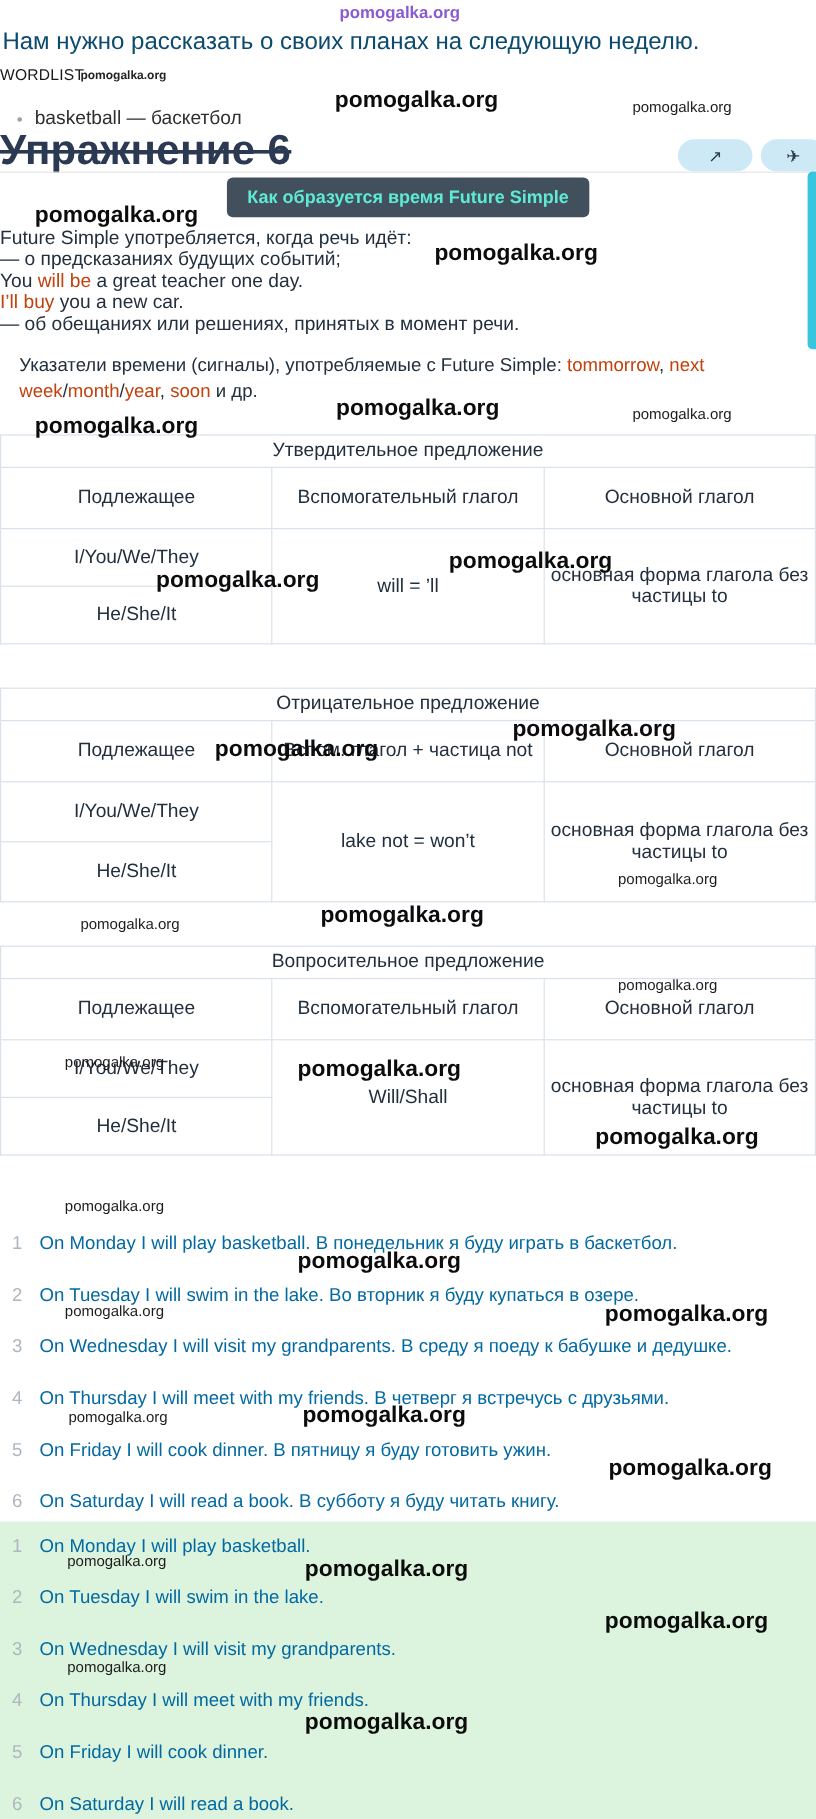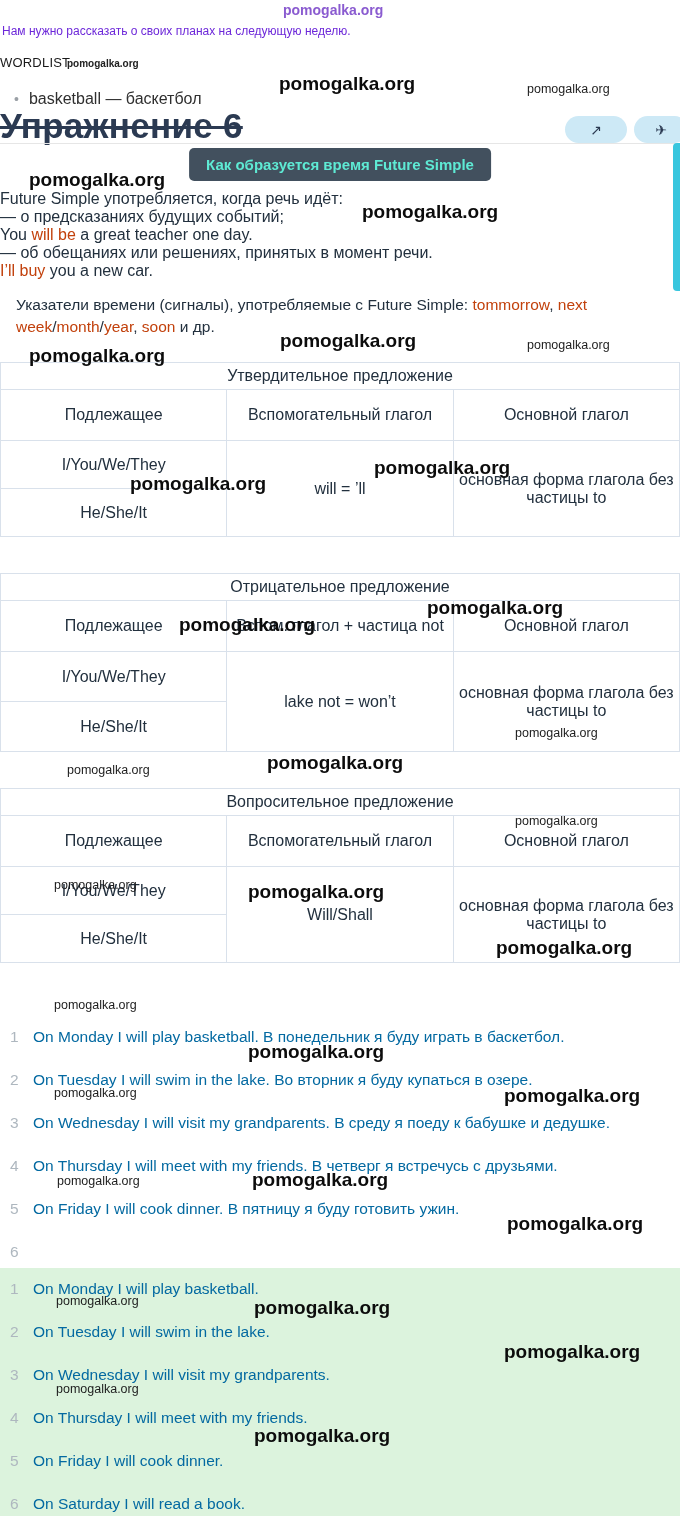--- a/index.html
+++ b/index.html
@@ -1,20 +1,20 @@
 <!DOCTYPE html>
 <html><head>
 <meta charset="utf-8">
 <style>
   *{margin:0;padding:0;box-sizing:border-box}
   html,body{background:#fff}
   body{font-family:"Liberation Sans","DejaVu Sans",sans-serif;}
   .page{position:relative;width:680px;height:1516px;overflow:hidden;background:#fff;color:#22303e}
 
-  .task-text{position:absolute;left:2px;top:24px;font-size:12px;color:#6d28d9;white-space:nowrap}
+  .task-text{position:absolute;left:2px;top:24px;font-size:20px;color:#0c4a6e;white-space:nowrap}
   .wordlist-label{position:absolute;left:0;top:55px;font-size:13px;font-weight:400;color:#191919;letter-spacing:.2px}
   .wordlist-item{position:absolute;left:14px;top:90px;font-size:16px;color:#2f2f2f;display:flex;align-items:center;gap:10px}
   .bullet{color:#9aa0a6;font-size:14px}
 
   .page-title{position:absolute;left:0;top:106px;font-size:35px;font-weight:800;color:#2b3a52;text-decoration:line-through;letter-spacing:.3px;white-space:nowrap}
   .header-buttons{position:absolute;top:116px;right:0;display:flex;gap:7px}
   .pill-btn{width:62px;height:27px;border:none;border-radius:14px;background:#cde9f6;color:#2b3a52;font-size:14px;cursor:pointer;display:flex;align-items:center;justify-content:center}
   .pill-btn-2{width:54px;margin-right:-8px}
   .divider{position:absolute;left:0;top:143px;width:100%;height:1px;background:#e6e6e6}
   .scroll-strip{position:absolute;right:0;top:143px;width:7px;height:148px;background:#38c6de;border-radius:4px 0 0 4px}
@@ -107,22 +107,22 @@
 
   <div class="divider"></div>
   <div class="scroll-strip"></div>
 
   <div class="banner">Как образуется время Future Simple</div>
 
   <div class="grammar">
     <p>Future Simple употребляется, когда речь идёт:</p>
     <p>— о предсказаниях будущих событий;</p>
     <p><span>You </span><span class="cyan">will be</span><span> a great teacher one day.</span></p>
+    <p><span class="cyan">I’ll buy</span><span> you a new car.</span></p>
     <p>— об обещаниях или решениях, принятых в момент речи.</p>
-    <p><span class="cyan">I’ll buy</span><span> you a new car.</span></p>
   </div>
 
   <p class="signals"><span>Указатели времени (сигналы), употребляемые с Future Simple: </span><span class="cyan">tommorrow</span><span>, </span><span class="cyan">next week</span><span>/</span><span class="cyan">month</span><span>/</span><span class="cyan">year</span><span>, </span><span class="cyan">soon</span><span> и др.</span></p>
 
   <table class="gram-table t1">
     <tbody>
         <tr>
           <td colspan="3" class="t-title">Утвердительное предложение</td>
         </tr>
     <tr class="th-row">
@@ -199,20 +199,21 @@
     <div class="ans-item">
       <span class="ans-num">4</span>
       <span class="ans-text">On Thursday I will meet with my friends. В четверг я встречусь с друзьями.</span>
     </div>
     <div class="ans-item">
       <span class="ans-num">5</span>
       <span class="ans-text">On Friday I will cook dinner. В пятницу я буду готовить ужин.</span>
     </div>
     <div class="ans-item">
       <span class="ans-num">6</span>
+      <span class="ans-text">On Saturday I will read a book. В субботу я буду читать книгу.</span>
     </div>
   </div>
 
   <div class="green-block">
     <div class="ans-item">
       <span class="ans-num">1</span>
       <span class="ans-text">On Monday I will play basketball.</span>
     </div>
     <div class="ans-item">
       <span class="ans-num">2</span>

